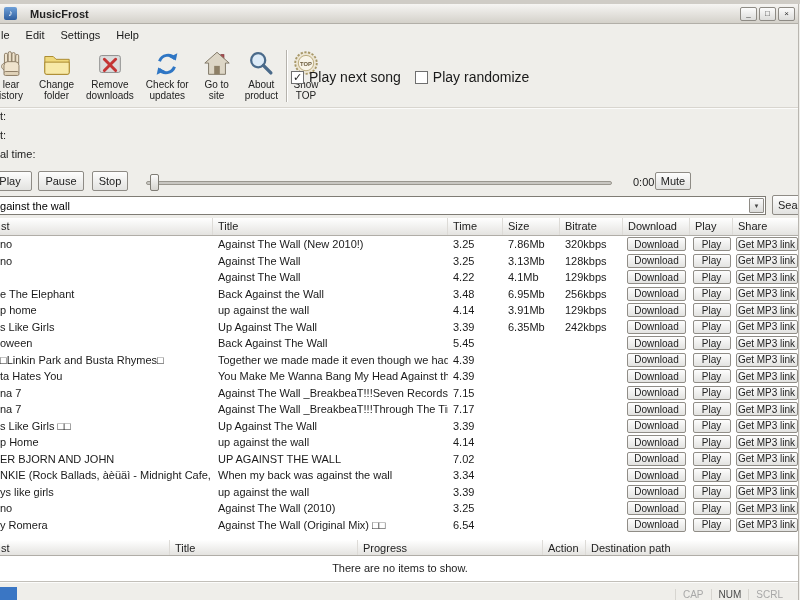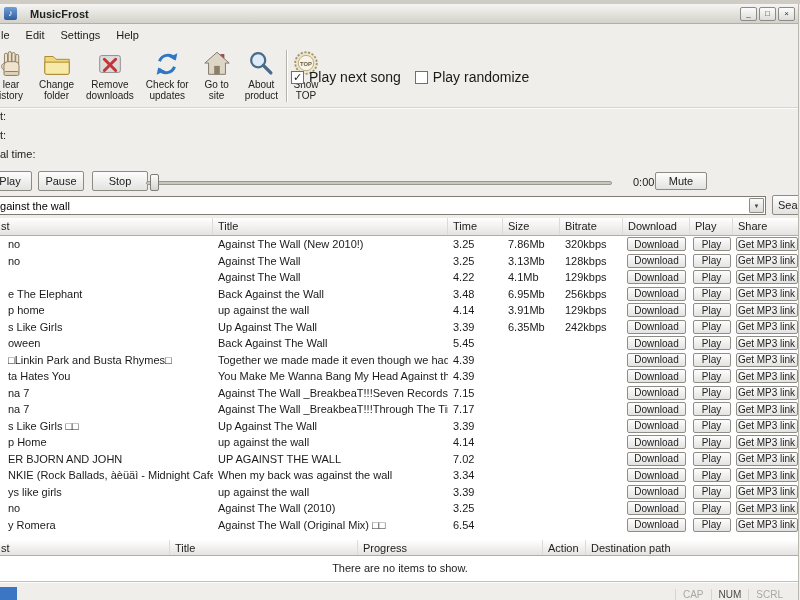--- a/index.html
+++ b/index.html
@@ -49,21 +49,21 @@
 
   
   .p-btn { position:absolute; top:171px; height:20px; background:linear-gradient(#fdfdfd,#e2e2e0);
     border:1px solid #8e8b85; border-radius:2px; font-size:11px; color:#222; cursor:pointer;
     font-family:"Liberation Sans","DejaVu Sans",sans-serif; }
   .slider-track { position:absolute; left:146px; top:181px; width:466px; height:4px; background:#c9c7c2;
     border:1px solid #9a978f; border-radius:2px; cursor:pointer; }
   .slider-thumb { position:absolute; left:150px; top:174px; width:9px; height:17px;
     background:linear-gradient(#fbfbfb,#d6d4cf); border:1px solid #7f7c75; border-radius:2px; cursor:pointer; }
   .time-label { position:absolute; left:633px; top:176px; font-size:11px; color:#222; }
-  .mute-btn { position:absolute; left:655px; top:172px; width:52px; height:18px; }
+  .mute-btn { position:absolute; left:655px; top:172px; width:36px; height:18px; }
 
   
   .search-input { position:absolute; left:-10px; top:196px; width:776px; height:19px; border:1px solid #7f7c75;
     background:#fff; font-size:11px; padding:0 16px 0 3px; font-family:"Liberation Sans","DejaVu Sans",sans-serif; }
   .combo-arrow { position:absolute; left:749px; top:198px; width:15px; height:15px;
     background:linear-gradient(#fafafa,#dcdcda); border:1px solid #8e8b85; border-radius:1px;
     font-size:6px; line-height:14px; text-align:center; color:#444; cursor:pointer; }
   .search-btn { position:absolute; left:772px; top:195px; width:46px; height:20px; text-align:left; padding-left:5px; }
 
   
@@ -73,21 +73,21 @@
   .thead { position:absolute; left:0; width:800px; height:18px;
     background:linear-gradient(#ffffff,#e4e3e0); border-bottom:1px solid #b0ada7; }
   .thead.top { top:218px; }
   .thead.bottom { top:540px; height:16px; }
   .th { font-size:11px; color:#222; padding:2px 0 0 5px; border-right:1px solid #dddbd7; overflow:hidden;
     white-space:nowrap; cursor:pointer; }
   .th:first-child { padding-left:1px; }
   .tbody { position:absolute; top:236px; left:0; width:800px; }
   .trow { height:16.5px; align-items:center; background:#fff; }
   .c { font-size:11px; white-space:nowrap; overflow:hidden; padding-left:5px; }
-  .c.artist { padding-left:8px; }
+  .c.artist { padding-left:0; }
   .bcell { display:flex; justify-content:center; align-items:center; padding-left:0; }
   .btn { background:linear-gradient(#fdfdfd,#e3e3e1); border:1px solid #908d87; border-radius:2px;
     font-size:10px; color:#222; cursor:pointer; font-family:"Liberation Sans","DejaVu Sans",sans-serif; }
   .rowbtn { height:14px; line-height:11px; padding:0; white-space:nowrap; overflow:hidden; }
   .rowbtn.dl { width:59px; }
   .rowbtn.pl { width:38px; }
   .rowbtn.sh { width:62px; font-size:10px; }
 
   .dl-empty { position:absolute; top:556px; left:0; width:800px; height:25px; background:#fff;
     text-align:center; font-size:11px; color:#222; padding-top:6px; }
@@ -221,21 +221,21 @@
       <span class="check-label">Play randomize</span>
     </span>
   </div>
 
   <div class="info-label" style="top:110px;">t:</div>
   <div class="info-label" style="top:129px;">t:</div>
   <div class="info-label" style="top:148px;">al time:</div>
 
   <button class="p-btn" style="left:-12px; width:44px;">Play</button>
   <button class="p-btn" style="left:38px; width:46px;">Pause</button>
-  <button class="p-btn" style="left:92px; width:56px;">Stop</button>
+  <button class="p-btn" style="left:92px; width:36px;">Stop</button>
   <div class="slider-track"></div>
   <div class="slider-thumb"></div>
   <span class="time-label">0:00</span>
   <button class="p-btn mute-btn">Mute</button>
 
   <input class="search-input" type="text" value="against the wall" style="">
   <span class="combo-arrow"><span>▼</span></span>
   <button class="p-btn search-btn">Search</button>
 
   <div class="white-bg"></div>

